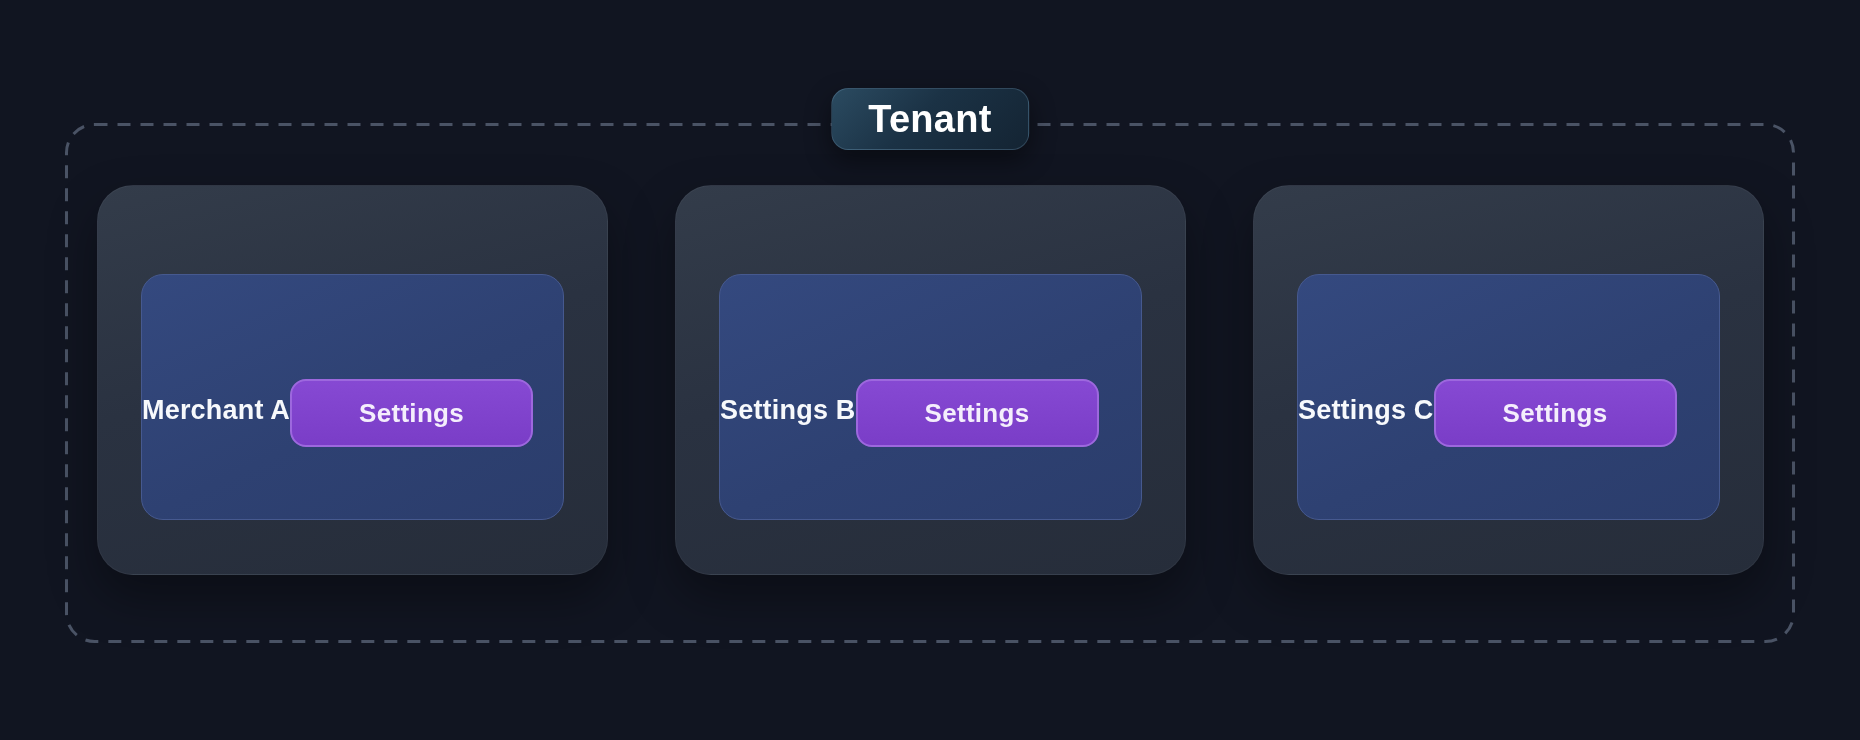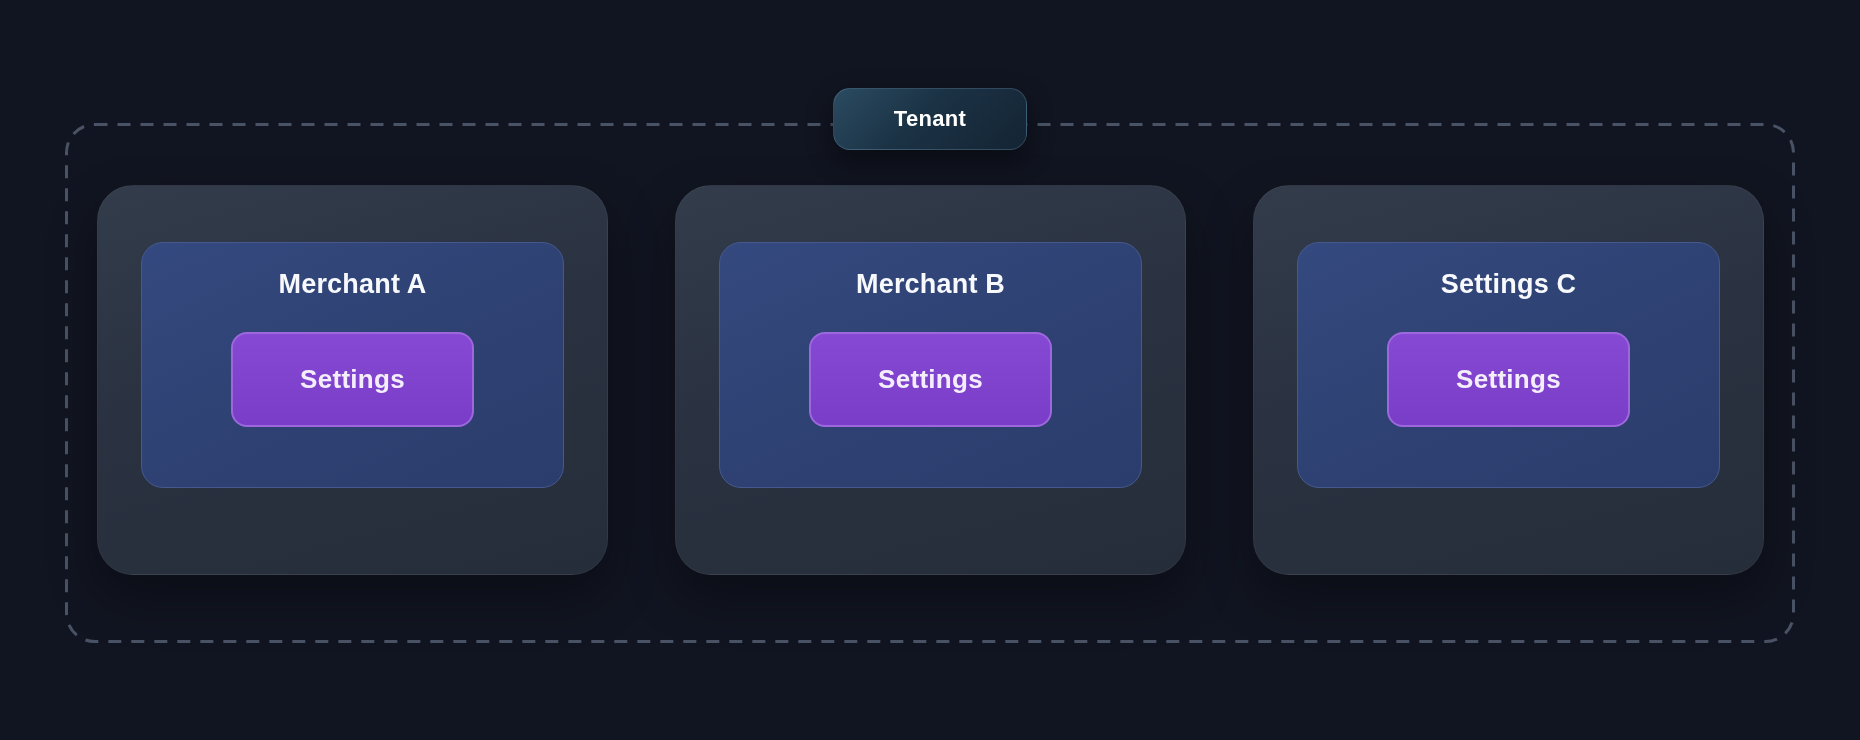--- a/index.html
+++ b/index.html
@@ -37,21 +37,21 @@
     padding: 0 36px;
     box-sizing: border-box;
     display: flex;
     align-items: center;
     justify-content: center;
     border-radius: 17px;
     background: linear-gradient(135deg, #2b4b61 0%, #1b3245 45%, #142433 100%);
     border: 1px solid rgba(122, 162, 192, 0.28);
     box-shadow: 0 10px 26px rgba(0, 0, 0, 0.45);
     color: #ffffff;
-    font-size: 22px;
+    font-size: 38px;
     font-weight: 700;
     letter-spacing: 0.3px;
     z-index: 3;
   }
 
   
   .cards {
     position: absolute;
     left: 97px;
     top: 185px;
@@ -65,43 +65,43 @@
     height: 390px;
     box-sizing: border-box;
     border-radius: 36px;
     background: linear-gradient(165deg, #333c4a 0%, #2a3241 45%, #262d3a 100%);
     border: 1px solid rgba(255, 255, 255, 0.045);
     box-shadow: 0 22px 48px rgba(0, 0, 0, 0.35);
   }
   .card-inner {
     position: absolute;
     left: 43px;
-    top: 56px;
+    top: 88px;
     width: 423px;
     height: 246px;
     box-sizing: border-box;
     border-radius: 22px;
     background: linear-gradient(155deg, #34497f 0%, #2e4172 55%, #2b3d6c 100%);
     border: 1px solid #46598f;
     display: flex;
-    flex-direction: column;
+    flex-direction: row;
     align-items: center;
   }
   .merchant-name {
     margin-top: 25px;
     font-size: 27px;
     font-weight: 700;
     color: #f7f9fc;
     letter-spacing: 0.2px;
     line-height: 32px;
   }
   .settings-btn {
     margin-top: 32px;
     width: 243px;
-    height: 95px;
+    height: 68px;
     box-sizing: border-box;
     border-radius: 16px;
     background: linear-gradient(180deg, #8649d3 0%, #7a3dc7 100%);
     border: 2px solid #9d68de;
     display: flex;
     align-items: center;
     justify-content: center;
     color: #f4eefc;
     font-size: 26px;
     font-weight: 700;
@@ -130,21 +130,21 @@
 
     <div class="card-outer">
       <div class="card-inner">
         <div class="merchant-name">Merchant A</div>
         <button class="settings-btn">Settings</button>
       </div>
     </div>
 
     <div class="card-outer">
       <div class="card-inner">
-        <div class="merchant-name">Merchant B</div>
+        <div class="merchant-name">Settings B</div>
         <button class="settings-btn">Settings</button>
       </div>
     </div>
 
     <div class="card-outer">
       <div class="card-inner">
         <div class="merchant-name">Settings C</div>
         <button class="settings-btn">Settings</button>
       </div>
     </div>

